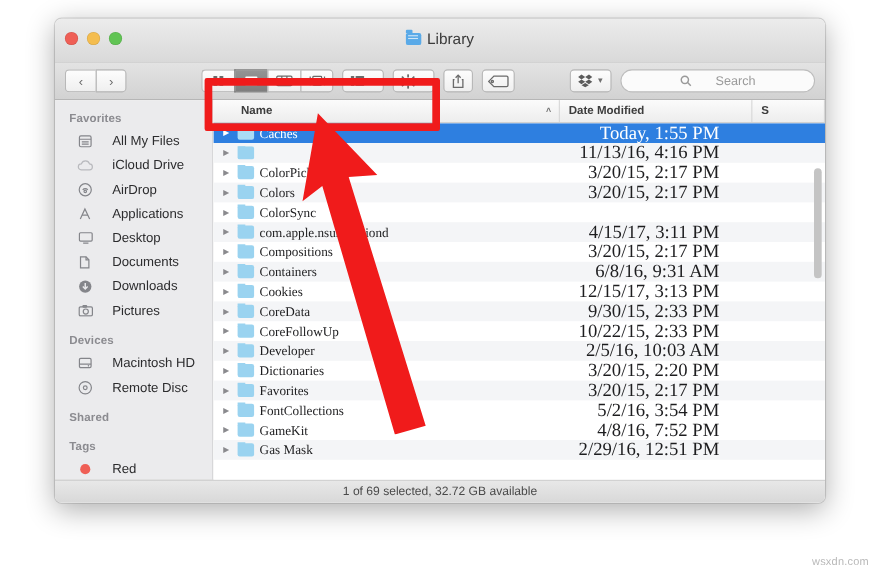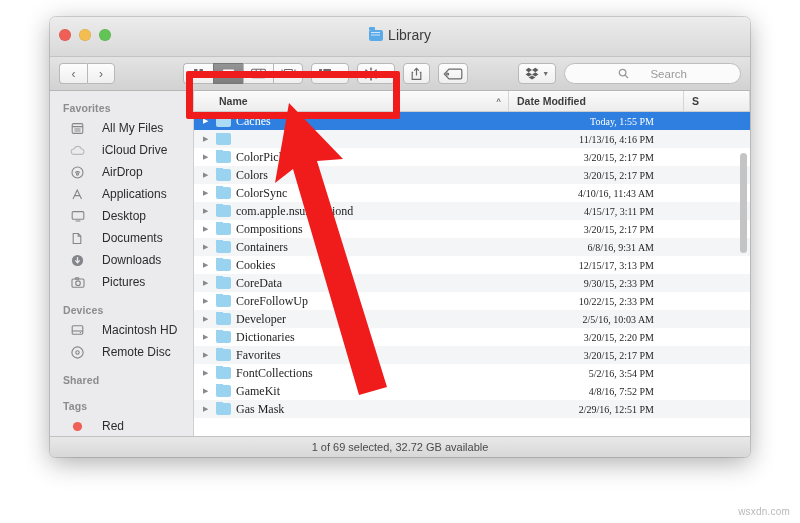--- a/index.html
+++ b/index.html
@@ -130,21 +130,21 @@
   .ch.name { width: 298px; margin-left: 17px; }
   .ch.date { width: 175px; text-align: right; }
   .ch.size { flex: 1 1 auto; }
   .sortcaret { position: absolute; right: 7px; top: 5px; font-size: 8px; color: #6d6d6d; }
 
   .rows { flex: 1 1 auto; overflow: hidden; position: relative; font-family: Liberation Serif, serif; }
   .row { display: flex; height: 18px; align-items: center; font-size: 12px; color: #1d1d1f; }
   .row.odd { background: #f4f5f7; }
   .row.sel { background: #2e7fe0; color: #fff; }
   .cell-name { width: 298px; display: flex; align-items: center; gap: 5px; padding-left: 9px; overflow: hidden; white-space: nowrap; }
-  .cell-date { width: 175px; text-align: right; padding-right: 13px; font-size: 10px; }
+  .cell-date { width: 175px; text-align: right; padding-right: 13px; font-size: 17px; }
   .disc { font-size: 7px; color: #8a8a8e; width: 8px; }
   .row.sel .disc { color: #ffffff; }
   .fold {
     width: 15px; height: 12px; position: relative; flex: 0 0 15px;
     background: #9ad3f0; border-radius: 1.5px 2px 2px 2px;
   }
   .fold::before {
     content:""; position:absolute; left:0; top:-2.5px; width:6.5px; height:3px;
     background:#9ad3f0; border-radius:1px 1px 0 0;
   }
@@ -506,21 +506,20 @@
                 <span>Colors</span>
               </div>
               <div class="cell-date">3/20/15, 2:17 PM</div>
             </div>
             <div class="row">
               <div class="cell-name">
                 <span class="disc">▶</span>
                 <span class="fold"></span>
                 <span>ColorSync</span>
               </div>
-              <div class="cell-date">4/10/16, 11:43 AM</div>
             </div>
             <div class="row odd">
               <div class="cell-name">
                 <span class="disc">▶</span>
                 <span class="fold"></span>
                 <span>com.apple.nsurlsessiond</span>
               </div>
               <div class="cell-date">4/15/17, 3:11 PM</div>
             </div>
             <div class="row">

